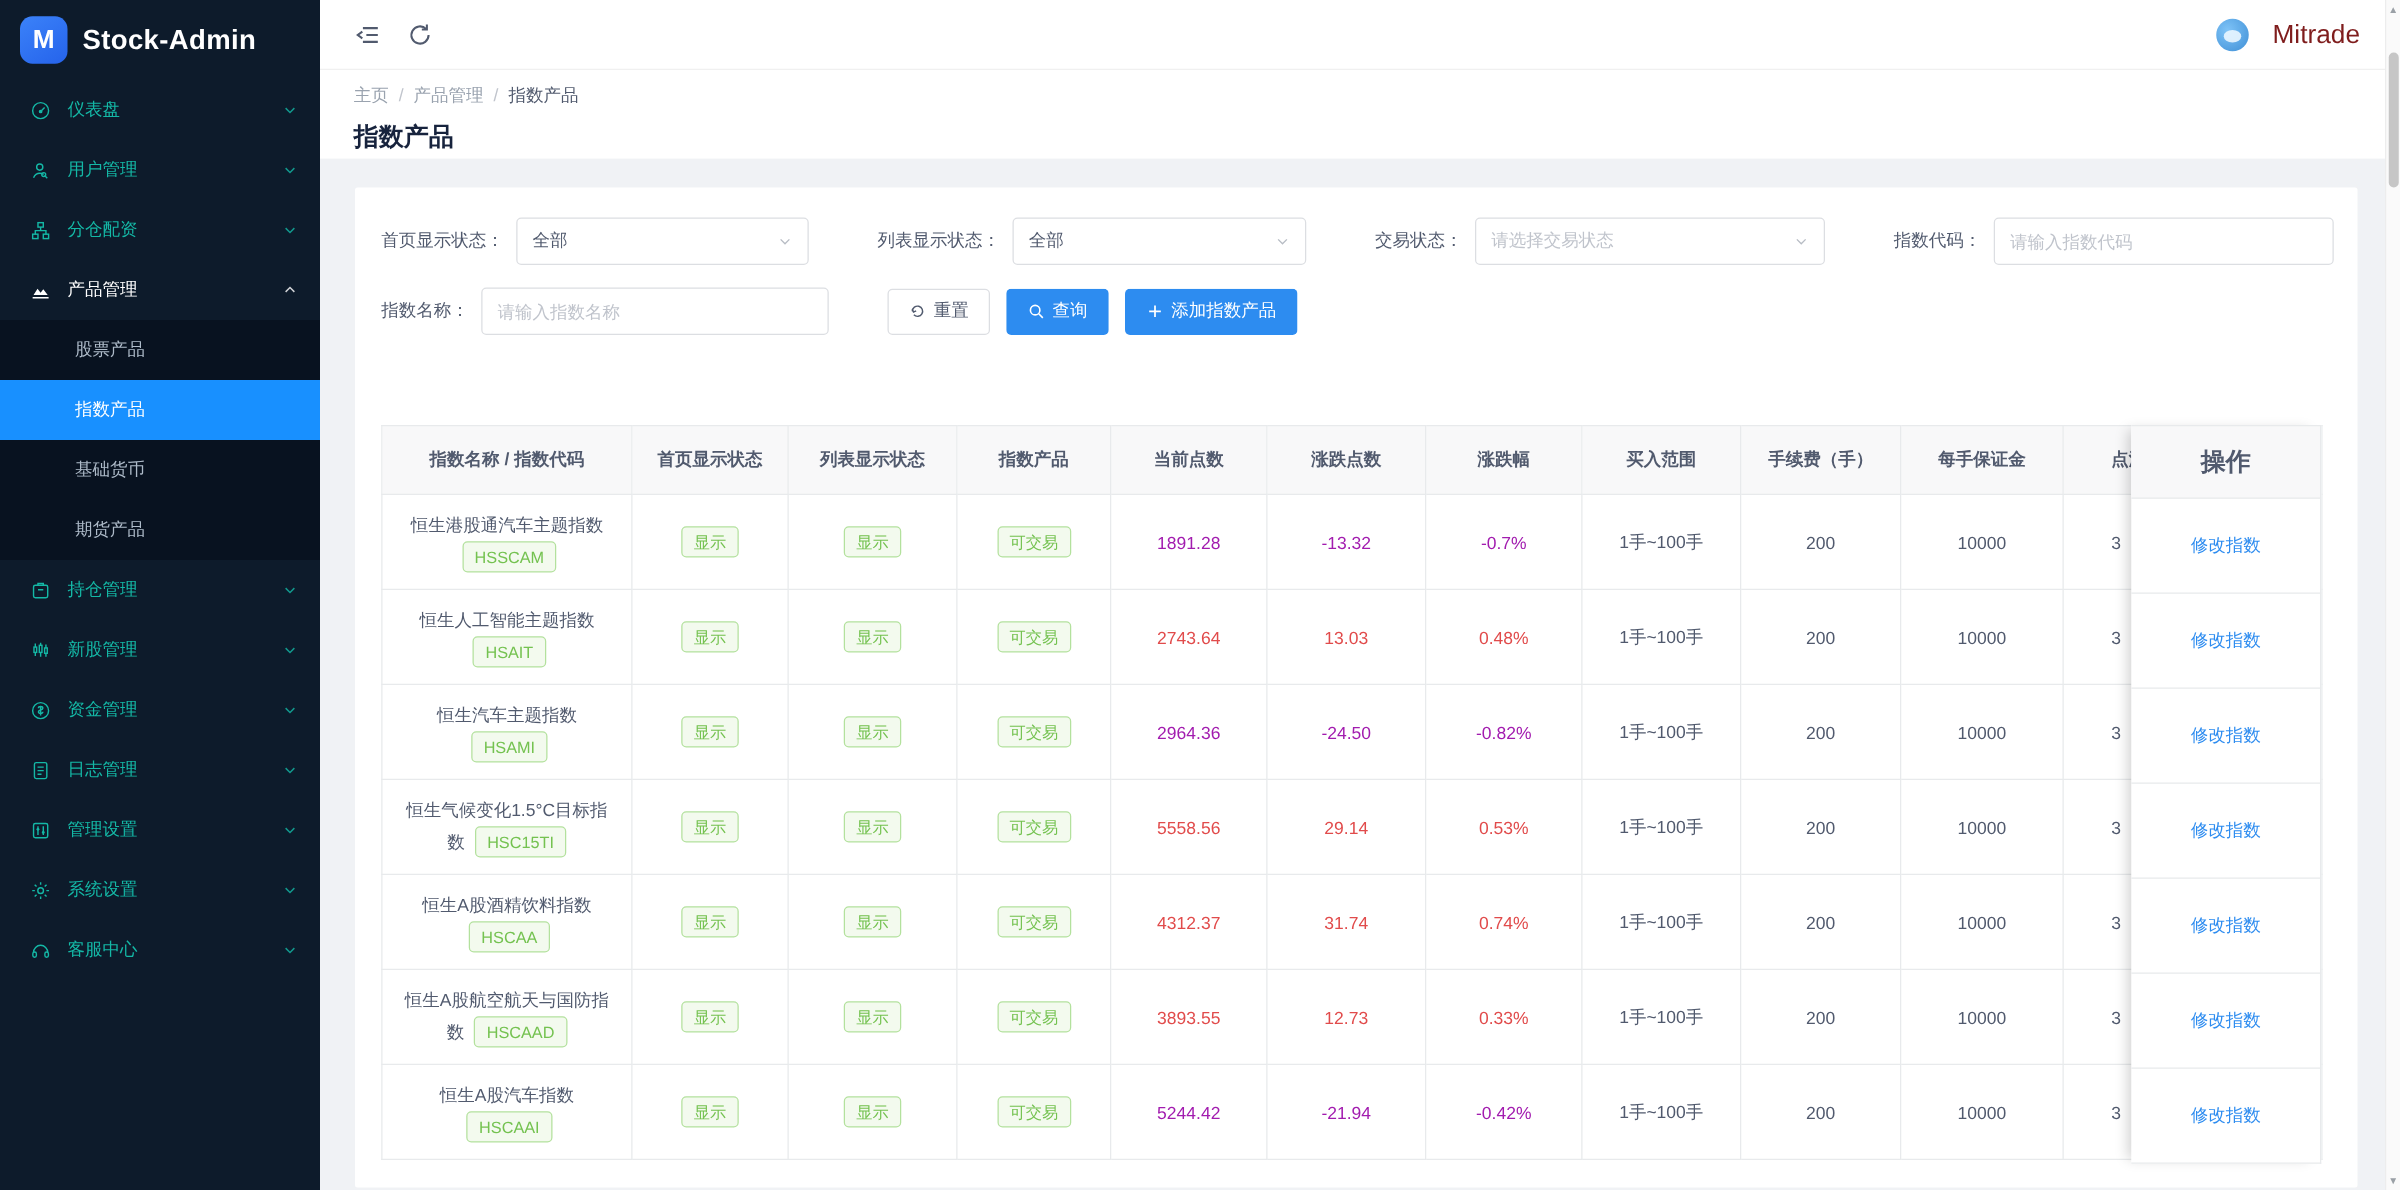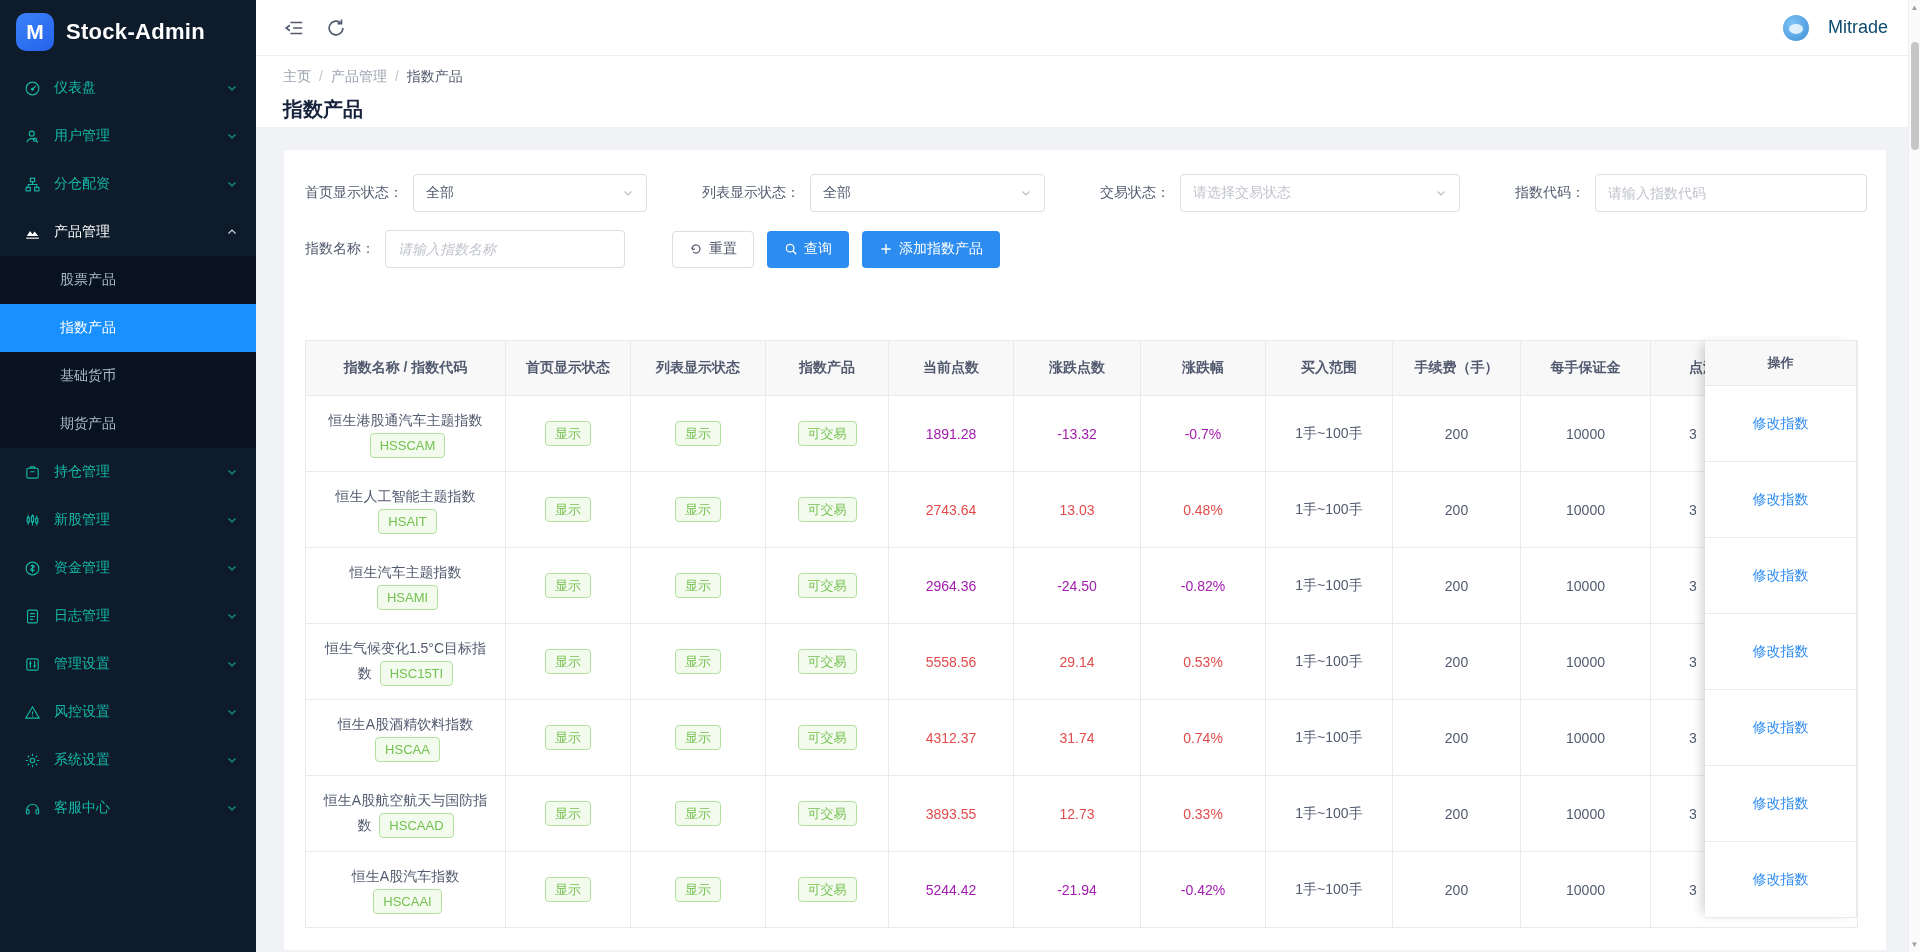--- a/index.html
+++ b/index.html
@@ -27,21 +27,21 @@
   
   .main { flex:1; display:flex; flex-direction:column; min-width:0; }
   .topbar { height:56px; background:#fff; display:flex; align-items:center; padding:0 32px 0 27px; border-bottom:1px solid #f0f0f0; }
   .tb-icon { width:22px; height:22px; color:#515a6e; cursor:pointer; display:inline-flex; }
   .tb-icon svg { width:22px; height:22px; }
   .tb-icon + .tb-icon { margin-left:20px; }
   .tb-spacer { flex:1; }
   .userbox { display:flex; align-items:center; cursor:pointer; }
   .avatar { width:26px; height:26px; border-radius:50%; background:radial-gradient(circle at 35% 35%,#7ec3f7,#3f8fd6); position:relative; }
   .avatar::after { content:""; position:absolute; left:6px; top:9px; width:14px; height:10px; border-radius:7px/5px; background:#eaf6ff; opacity:.9; }
-  .username { margin-left:19px; color:#0c4a6e; font-size:18px; }
+  .username { margin-left:19px; color:#7f1d1d; font-size:21px; }
 
   .page-head { background:#fff; padding:12px 28px 4px 27px; }
   .breadcrumb { font-size:14px; color:#9aa3af; }
   .breadcrumb .sep { margin:0 8px; color:#c0c4cc; }
   .breadcrumb .bc-link { color:#9aa3af; cursor:pointer; }
   .breadcrumb .bc-current { color:#515a6e; }
   .page-title { margin-top:10px; font-size:20px; font-weight:700; color:#17233d; }
 
   .content { flex:1; padding:23px 34px 0 28px; background:#f0f2f5; }
   .card { background:#fff; border-radius:2px; padding:24px 19px 0 21px; min-height:800px; }
@@ -52,21 +52,21 @@
   .flabel { font-size:14px; color:#515a6e; margin-right:10px; white-space:nowrap; }
   .select { height:38px; border:1px solid #dcdee2; border-radius:4px; background:#fff; display:flex; align-items:center;
     padding:0 12px; font-size:14px; color:#515a6e; cursor:pointer; }
   .select .sel-val { flex:1; }
   .select .sel-val.placeholder { color:#c0c4cc; }
   .select .sel-arrow { width:12px; height:12px; color:#b7bcc4; display:inline-flex; }
   .select .sel-arrow svg { width:12px; height:12px; }
   .tinput { height:38px; border:1px solid #dcdee2; border-radius:4px; padding:0 12px; font-size:14px; color:#515a6e; outline:none;
     font-family:"Liberation Sans","DejaVu Sans",sans-serif; }
   .tinput::placeholder { color:#c0c4cc; }
-  .w234 { width:234px; } .w235 { width:235px; } .w280 { width:280px; } .w272 { width:272px; } .w278 { width:240px;font-style:italic; }
+  .w234 { width:234px; } .w235 { width:235px; } .w280 { width:280px; } .w272 { width:272px; } .w278 { width:278px; }
   .filter-row2 { display:flex; align-items:center; margin-top:18px; }
   .btn { height:37px; border-radius:4px; display:inline-flex; align-items:center; justify-content:center; font-size:14px; cursor:pointer; border:1px solid transparent; padding:0 16px; }
   .btn svg { width:14px; height:14px; margin-right:6px; }
   .btn-plain { background:#fff; border-color:#dcdee2; color:#515a6e; margin-left:47px; }
   .btn-blue { background:#2d8cf0; color:#fff; margin-left:13px; }
 
   
   .table-wrap { position:relative; margin-top:72px; width:1552px; }
   table { border-collapse:collapse; width:1552px; table-layout:fixed; }
   thead th { height:55px; background:#f8f8f9; color:#515a6e; font-size:14px; font-weight:600; text-align:center;
@@ -74,22 +74,22 @@
   tbody td { height:76px; border:1px solid #e8eaec; text-align:center; font-size:14px; color:#515a6e; background:#fff; overflow:hidden; }
   .name-cell { padding:8px 14px; line-height:1.7; }
   .code-tag, .status-tag { display:inline-block; border:1px solid #b3e19d; background:#f3faee; color:#74c250;
     font-size:13px; line-height:1; padding:5px 9px; border-radius:4px; }
   .code-tag { margin-left:4px; }
   .num.up { color:#e14b4b; } .num.down { color:#a21caf; }
   .col-spread, td.spread-cell { text-align:left; padding-left:38px; }
 
   
   .op-col { position:absolute; top:0; right:0; width:152px; background:#fff; box-shadow:-7px 0 10px -4px rgba(0,0,0,.18); }
-  .op-head { height:46px; background:#f8f8f9; border:1px solid #e8eaec; border-left:none; display:flex; align-items:center; justify-content:center;
-    color:#515a6e; font-size:13px; font-weight:600; }
+  .op-head { height:59px; background:#f8f8f9; border:1px solid #e8eaec; border-left:none; display:flex; align-items:center; justify-content:center;
+    color:#515a6e; font-size:20px; font-weight:600; }
   .op-cell { height:76px; border-bottom:1px solid #e8eaec; border-right:1px solid #e8eaec; display:flex; align-items:center; justify-content:center; }
   .op-link { color:#2d8cf0; font-size:14px; text-decoration:none; cursor:pointer; }
 
   
   .pscroll { position:absolute; right:0; top:0; width:12px; height:952px; background:#fafafa; border-left:1px solid #ededed; }
   .pscroll .arr { position:absolute; left:0; width:11px; text-align:center; font-size:8px; color:#9aa0a6; }
   .pscroll .arr-up { top:3px; } .pscroll .arr-down { bottom:3px; }
   .pscroll .thumb { position:absolute; left:2px; top:42px; width:8px; height:108px; border-radius:4px; background:#c6c6c6; }
 
   svg { display:block; }
@@ -257,35 +257,20 @@
             </svg>
           </span>
         <span class="mi-label">管理设置</span>
         <span class="chev">
             <svg viewBox="0 0 24 24" fill="none" stroke="currentColor" stroke-width="2.4">
               <path d="M5 9l7 7 7-7"></path>
             </svg>
           </span>
       </div>
 
-      <div class="menu-item">
-        <span class="mi-icon">
-            <svg viewBox="0 0 24 24" fill="none" stroke="currentColor" stroke-width="1.6">
-              <path d="M12 4L21.5 20h-19z"></path>
-              <path d="M12 10.5v4.2"></path>
-              <circle cx="12" cy="17.2" r="0.9" fill="currentColor" stroke="none"></circle>
-            </svg>
-          </span>
-        <span class="mi-label">风控设置</span>
-        <span class="chev">
-            <svg viewBox="0 0 24 24" fill="none" stroke="currentColor" stroke-width="2.4">
-              <path d="M5 9l7 7 7-7"></path>
-            </svg>
-          </span>
-      </div>
 
       <div class="menu-item">
         <span class="mi-icon">
             <svg viewBox="0 0 24 24" fill="none" stroke="currentColor" stroke-width="1.6">
               <circle cx="12" cy="12" r="3.2"></circle>
               <path d="M12 2.5v3M12 18.5v3M2.5 12h3M18.5 12h3M5.3 5.3l2.1 2.1M16.6 16.6l2.1 2.1M18.7 5.3l-2.1 2.1M7.4 16.6l-2.1 2.1"></path>
             </svg>
           </span>
         <span class="mi-label">系统设置</span>
         <span class="chev">

